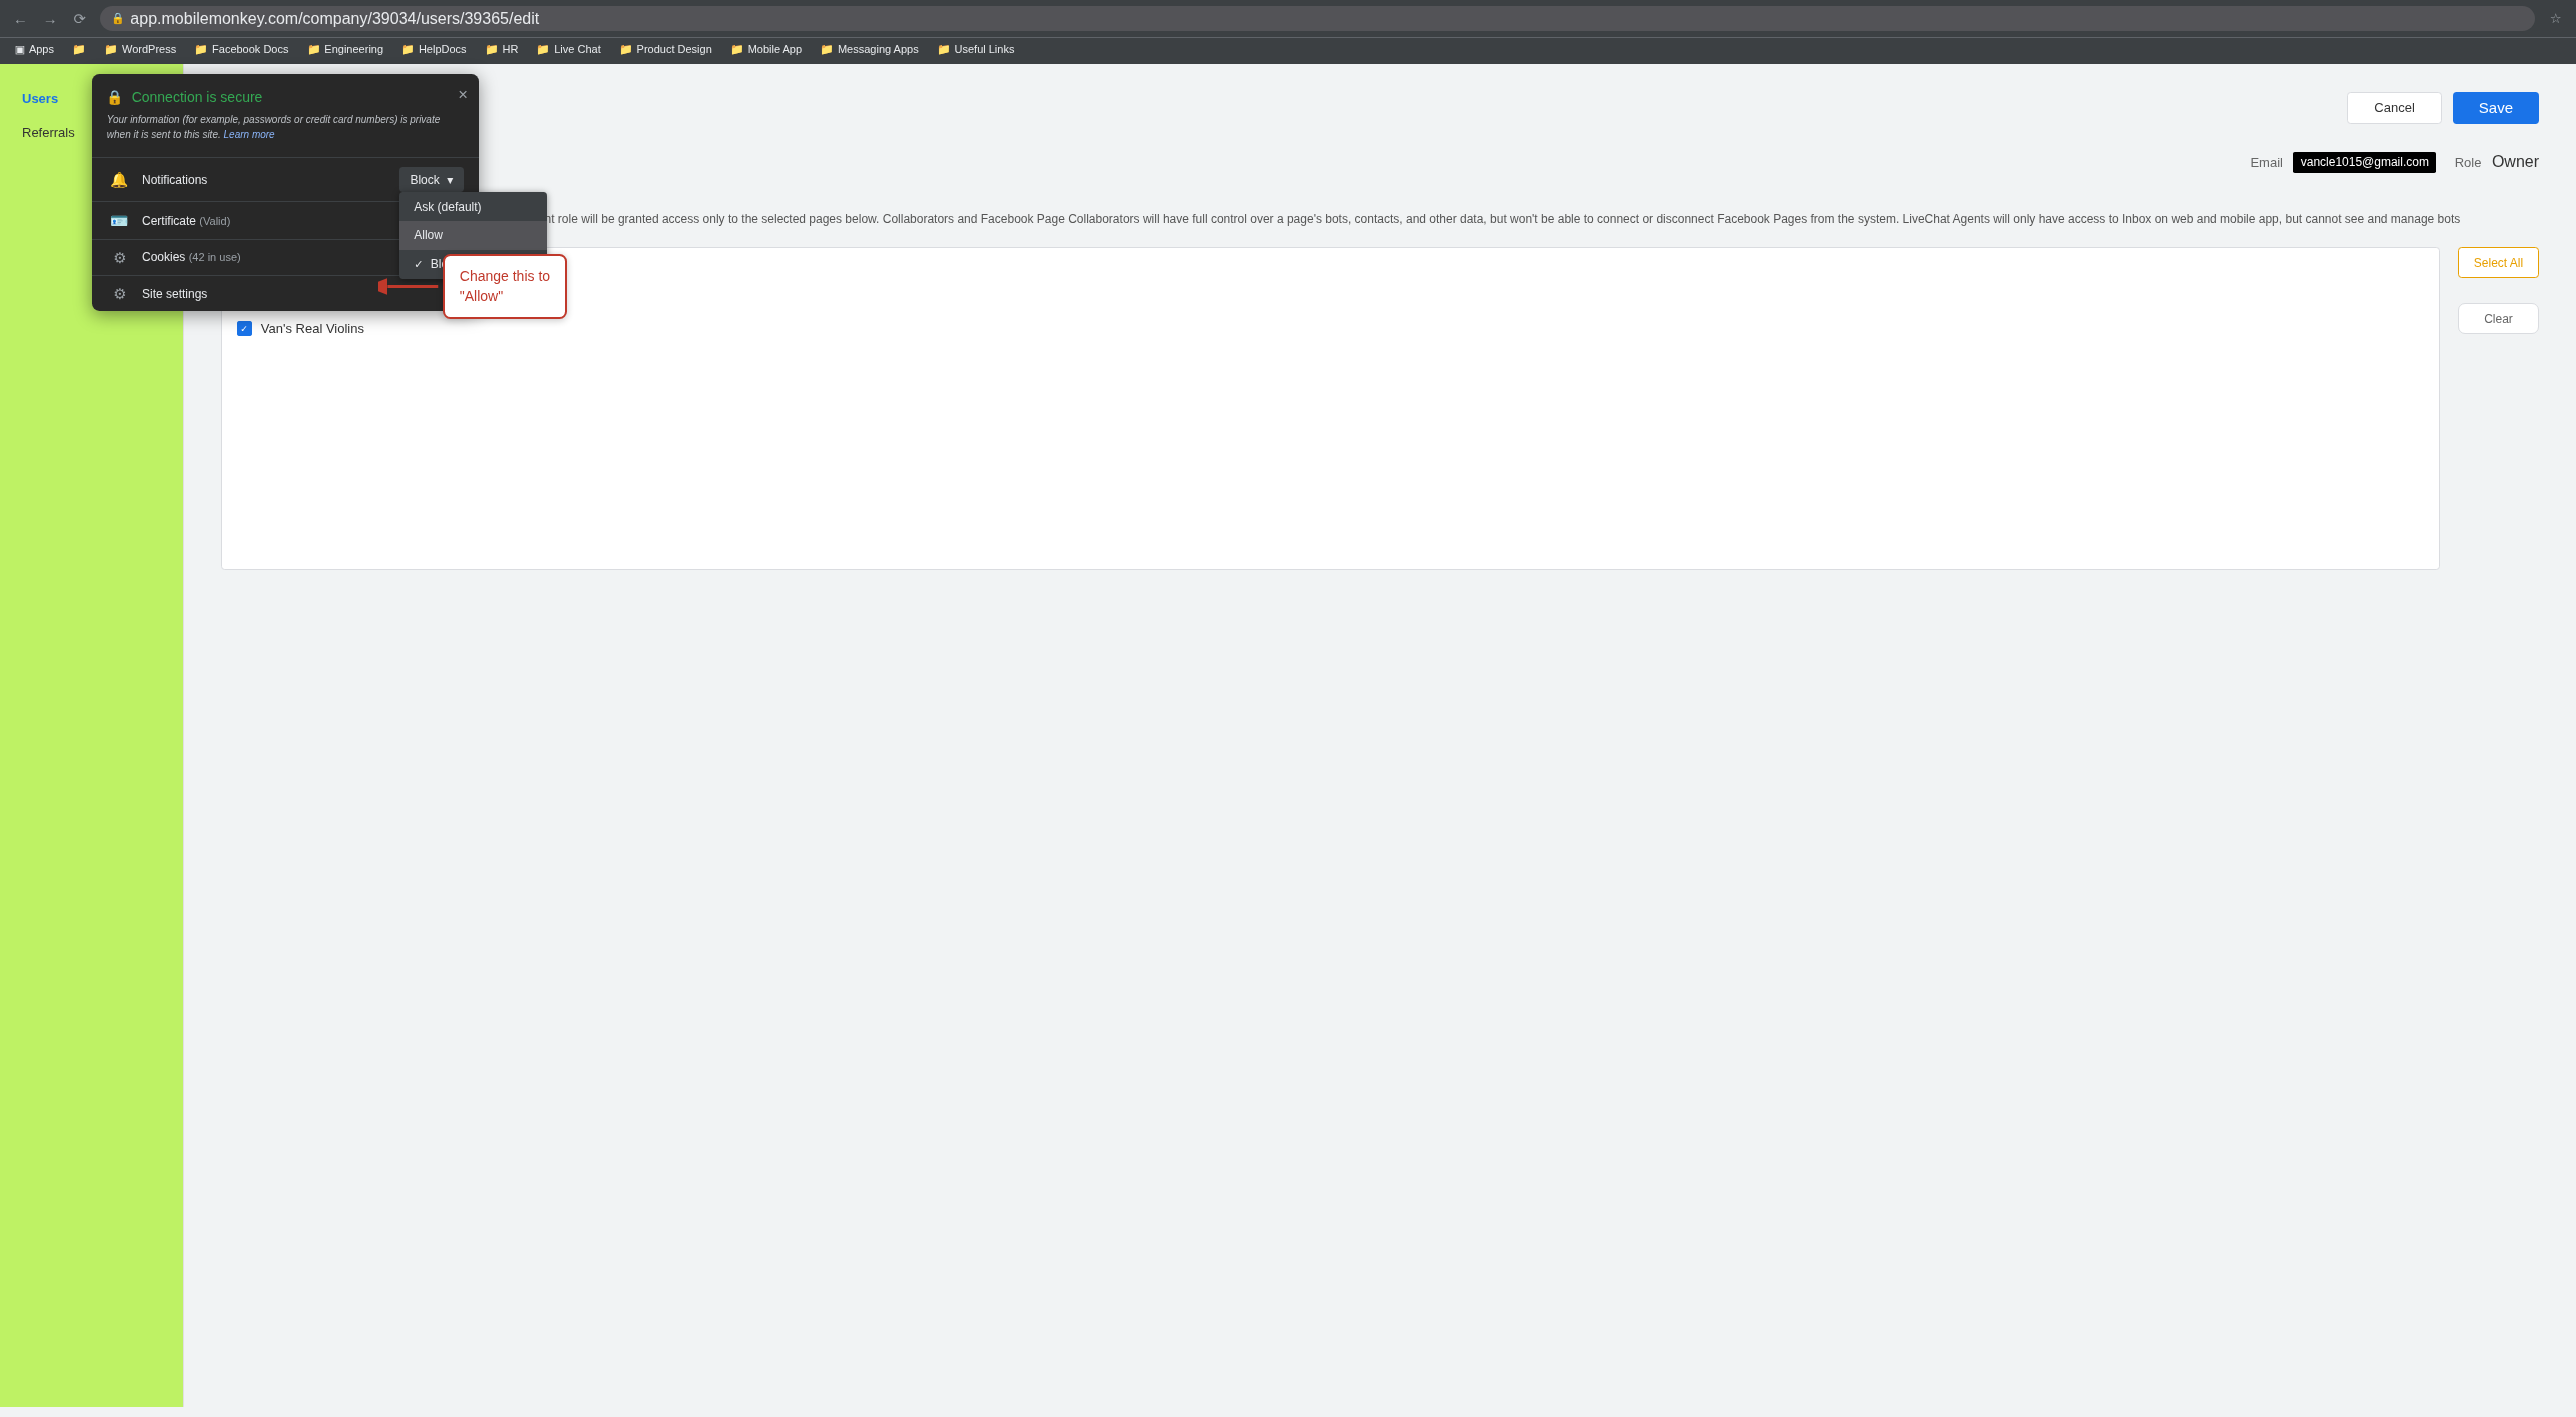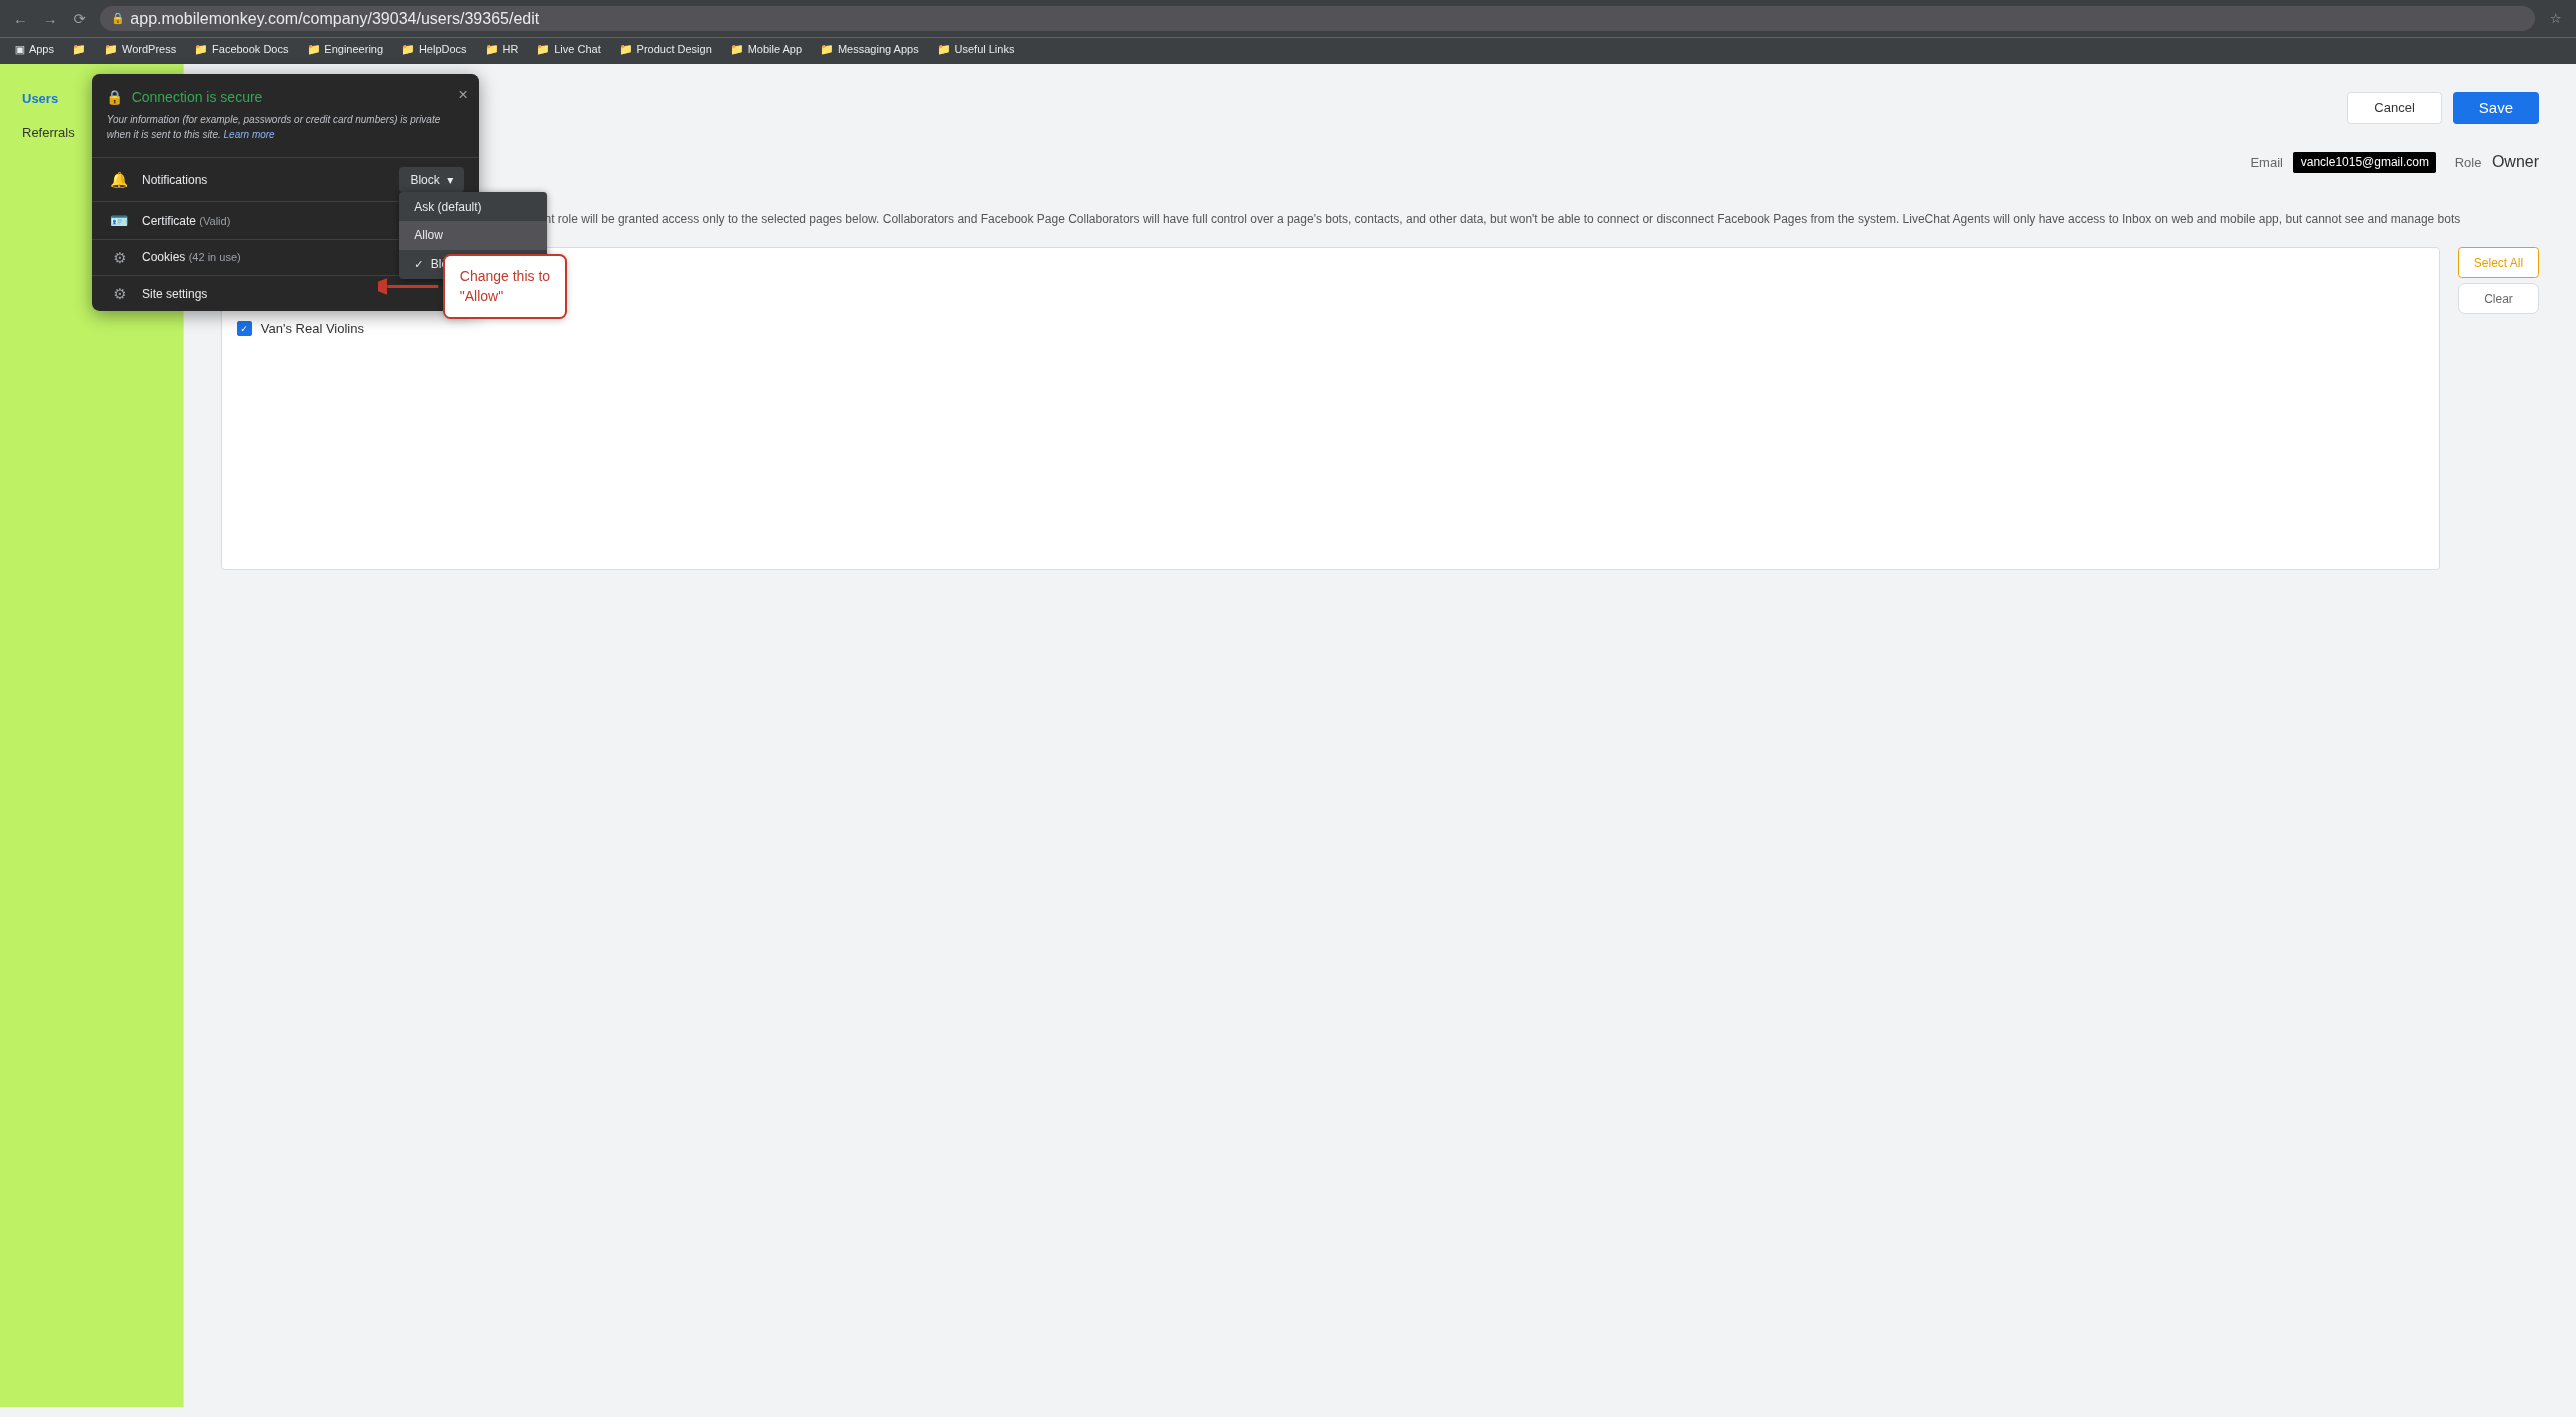--- a/index.html
+++ b/index.html
@@ -37,21 +37,21 @@
     .field-label { color: #666; font-size: 13px; margin-right: 7.4px; }
     .email-value { background: #000; color: #fff; padding: 3.7px 7.4px; font-size: 12px; border-radius: 1.8px; }
     .role-value { color: #333; font-size: 16px; }
 
     
     .section-title { font-size: 10px; font-weight: 600; color: #666; letter-spacing: 0.5px; text-transform: uppercase; margin-bottom: 11px; }
     .section-description { font-size: 12px; color: #555; line-height: 1.6; margin-bottom: 18.4px; }
 
     .pages-container { display: flex; gap: 18.4px; }
     .pages-list { flex: 1; background: #fff; border: 0.9px solid #dadce0; border-radius: 3.7px; padding: 14.8px; min-height: 323px; }
-    .pages-actions { display: flex; flex-direction: column; gap: 5px; }
+    .pages-actions { display: flex; flex-direction: column; gap: 25px; }
 
     .page-item { display: flex; align-items: center; gap: 9.2px; padding: 5.5px 0; font-size: 13px; color: #333; }
     .page-checkbox { width: 14.8px; height: 14.8px; border: 1.8px solid #1a73e8; background: #1a73e8; border-radius: 1.8px; display: flex; align-items: center; justify-content: center; }
     .page-checkbox::after { content: '✓'; color: white; font-size: 9.2px; }
 
     .btn-select-all { padding: 7.4px 14.8px; border: 0.9px solid #e8a000; background: #fff; border-radius: 3.7px; cursor: pointer; font-size: 12px; color: #e8a000; white-space: nowrap; }
     .btn-clear { padding: 7.4px 14.8px; border: 0.9px solid #dadce0; background: #fff; border-radius: 7px; cursor: pointer; font-size: 12px; color: #666; }
 
     
     .security-popup { position: absolute; top: 0; left: 0; width: 387px; background: #282828; border-radius: 7.4px; box-shadow: 0 3.7px 18.4px rgba(0,0,0,0.4); z-index: 100; color: #e8eaed; overflow: visible; }

